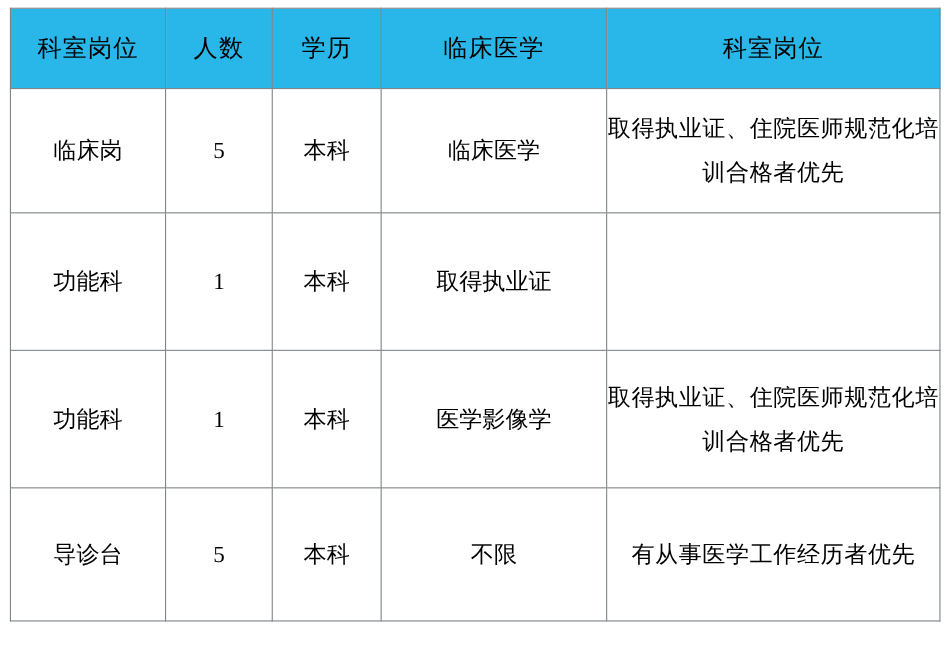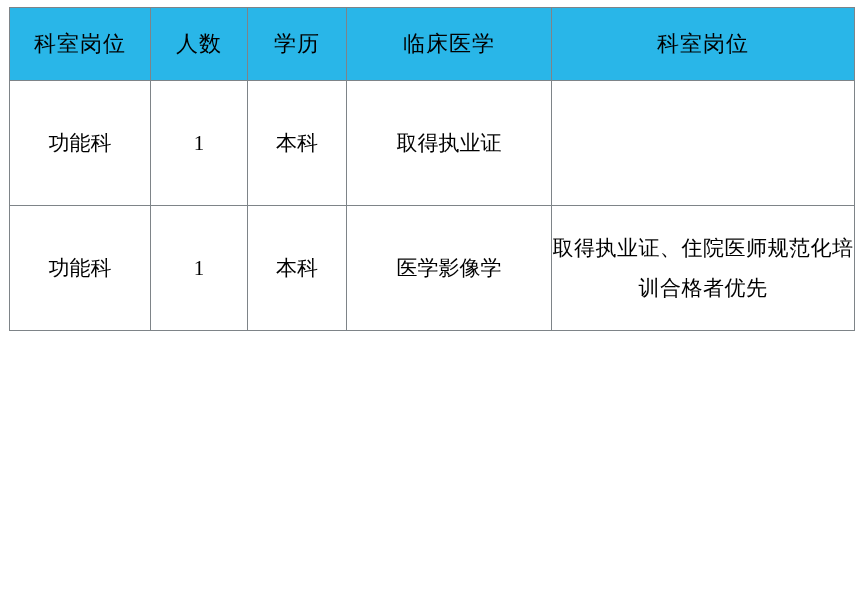--- a/index.html
+++ b/index.html
@@ -82,29 +82,43 @@
     <thead>
       <tr>
         <th>科室岗位</th>
         <th>人数</th>
         <th>学历</th>
         <th>临床医学</th>
         <th>科室岗位</th>
       </tr>
     </thead>
     <tbody>
+      <tr class="row-1">
+        <td>临床岗</td>
+        <td>5</td>
+        <td>本科</td>
+        <td>临床医学</td>
+        <td class="pref">取得执业证、住院医师规范化培训合格者优先</td>
+      </tr>
       <tr class="row-2">
         <td>功能科</td>
         <td>1</td>
         <td>本科</td>
         <td>取得执业证</td>
         <td class="pref empty"></td>
       </tr>
       <tr class="row-3">
         <td>功能科</td>
         <td>1</td>
         <td>本科</td>
         <td>医学影像学</td>
         <td class="pref">取得执业证、住院医师规范化培训合格者优先</td>
       </tr>
+      <tr class="row-4">
+        <td>导诊台</td>
+        <td>5</td>
+        <td>本科</td>
+        <td>不限</td>
+        <td class="pref">有从事医学工作经历者优先</td>
+      </tr>
     </tbody>
   </table>
 </div>
 
 </body></html>

